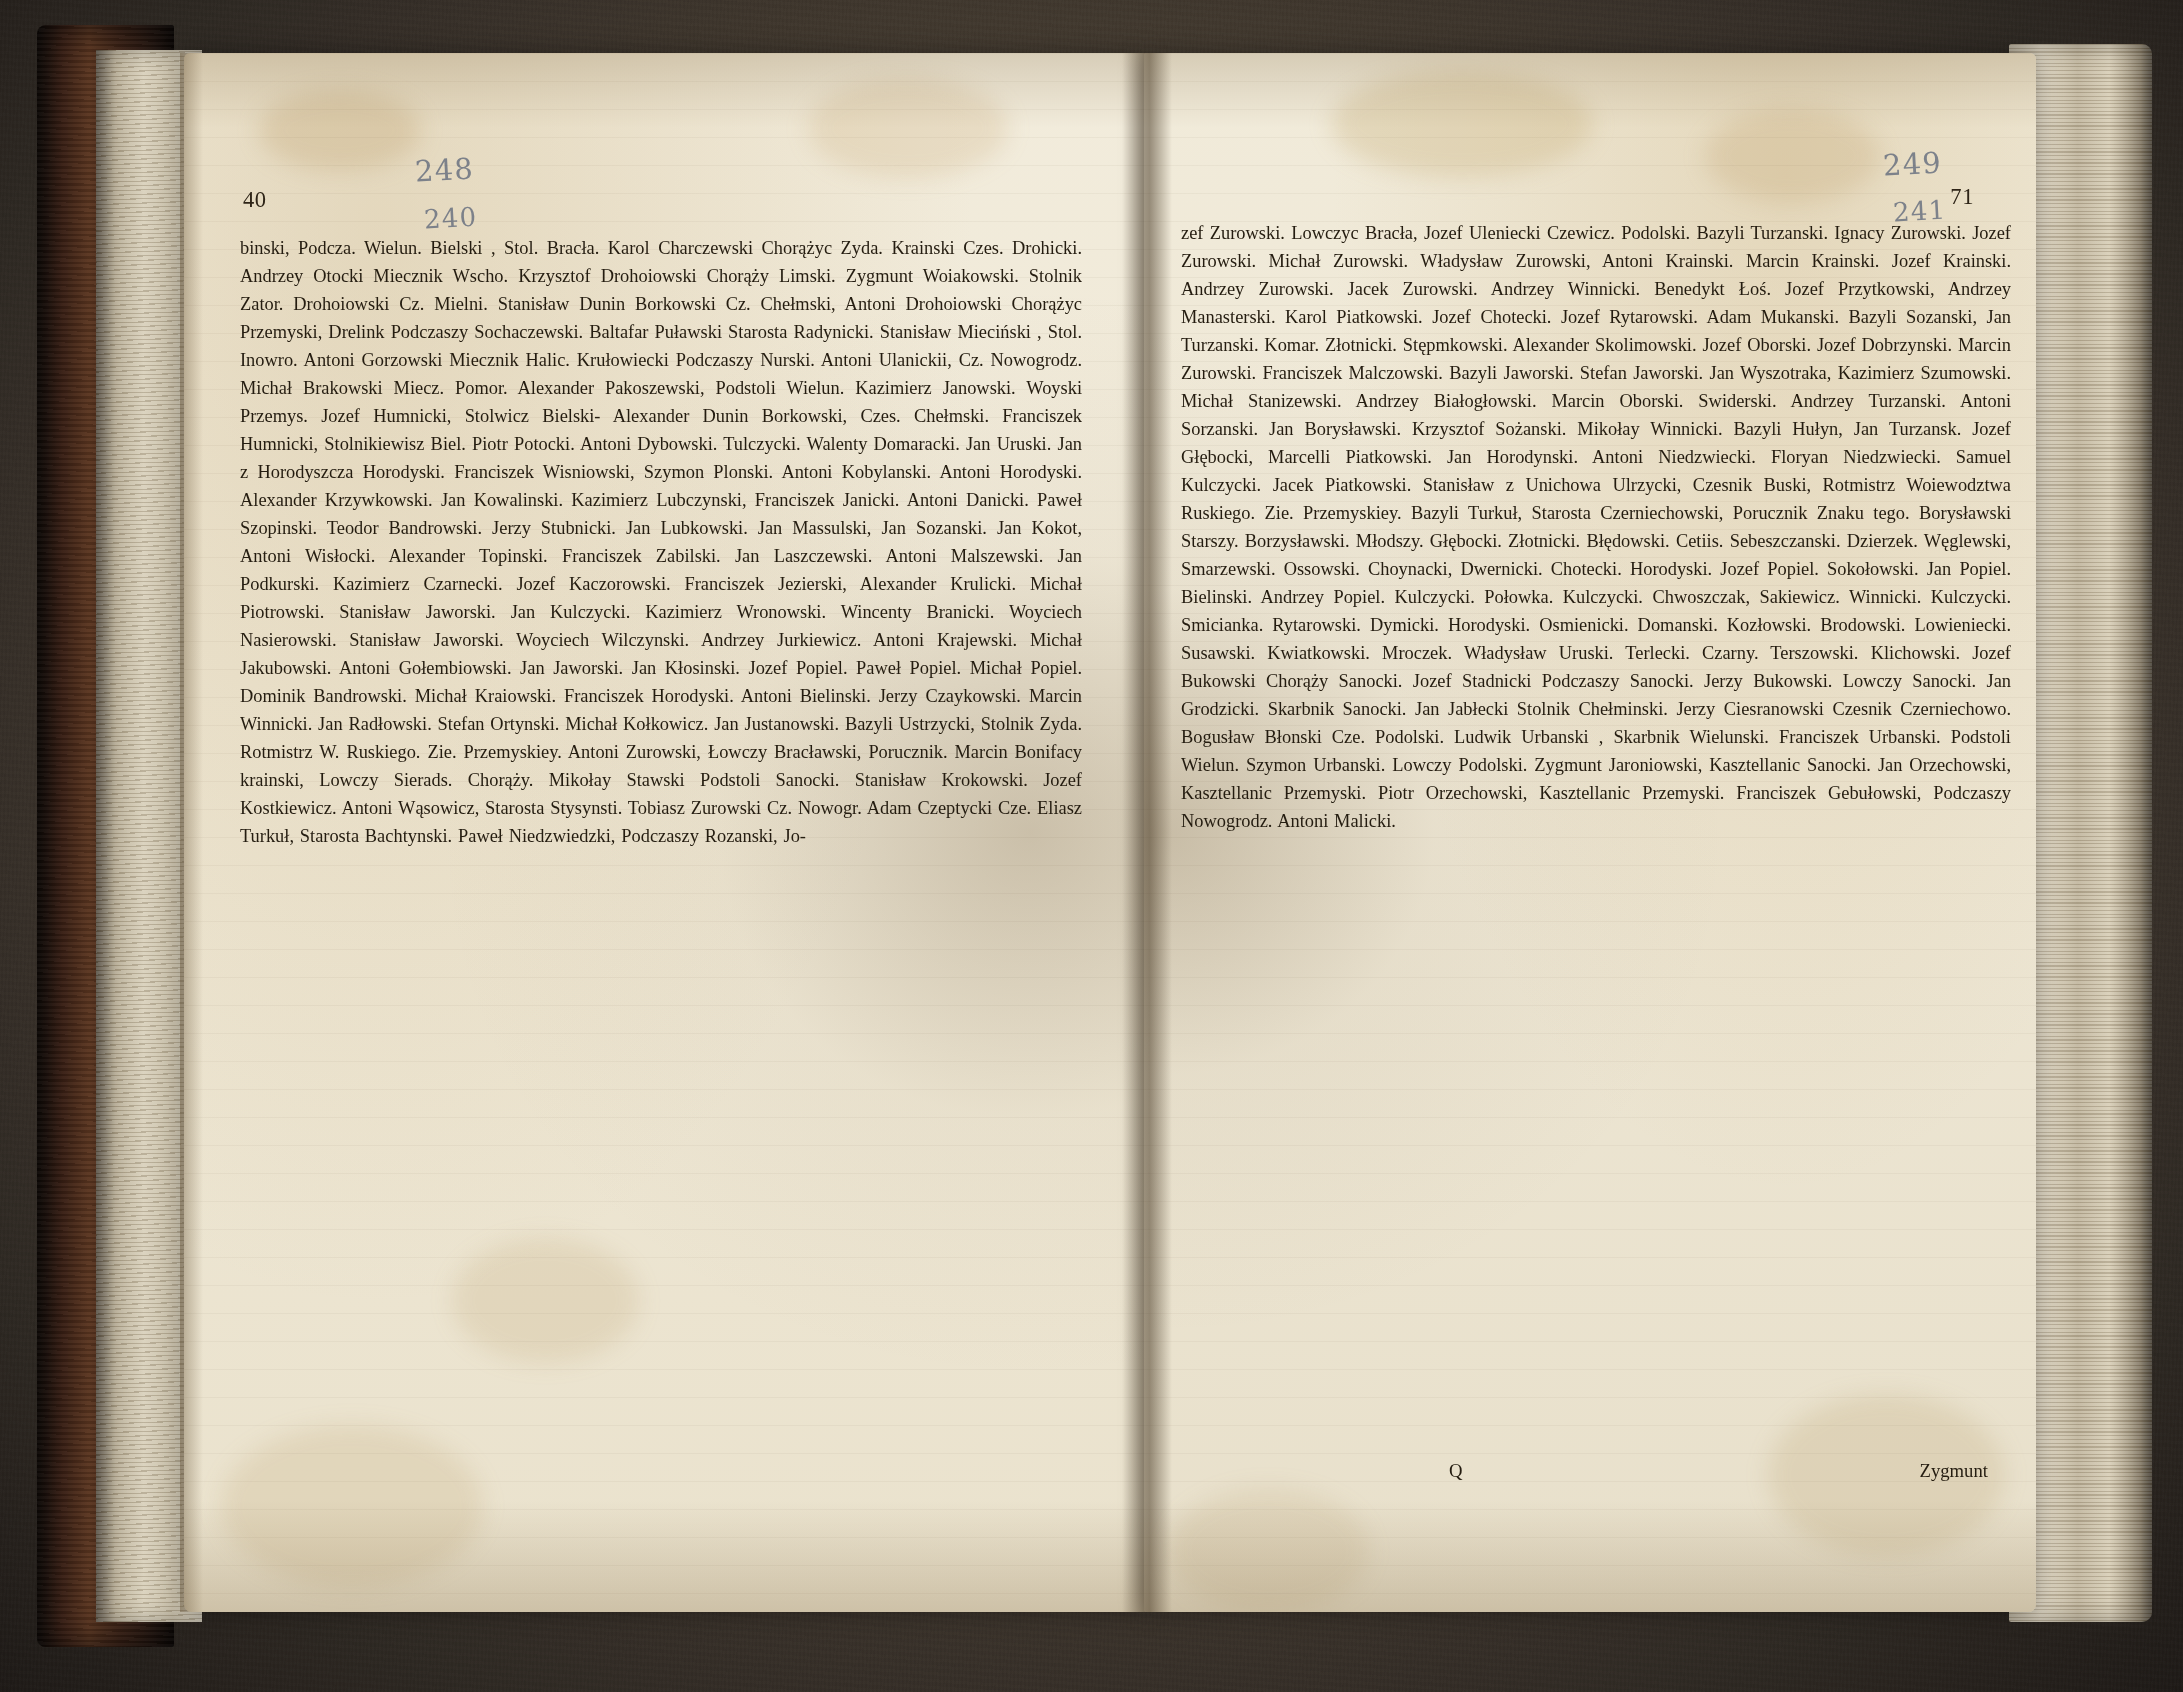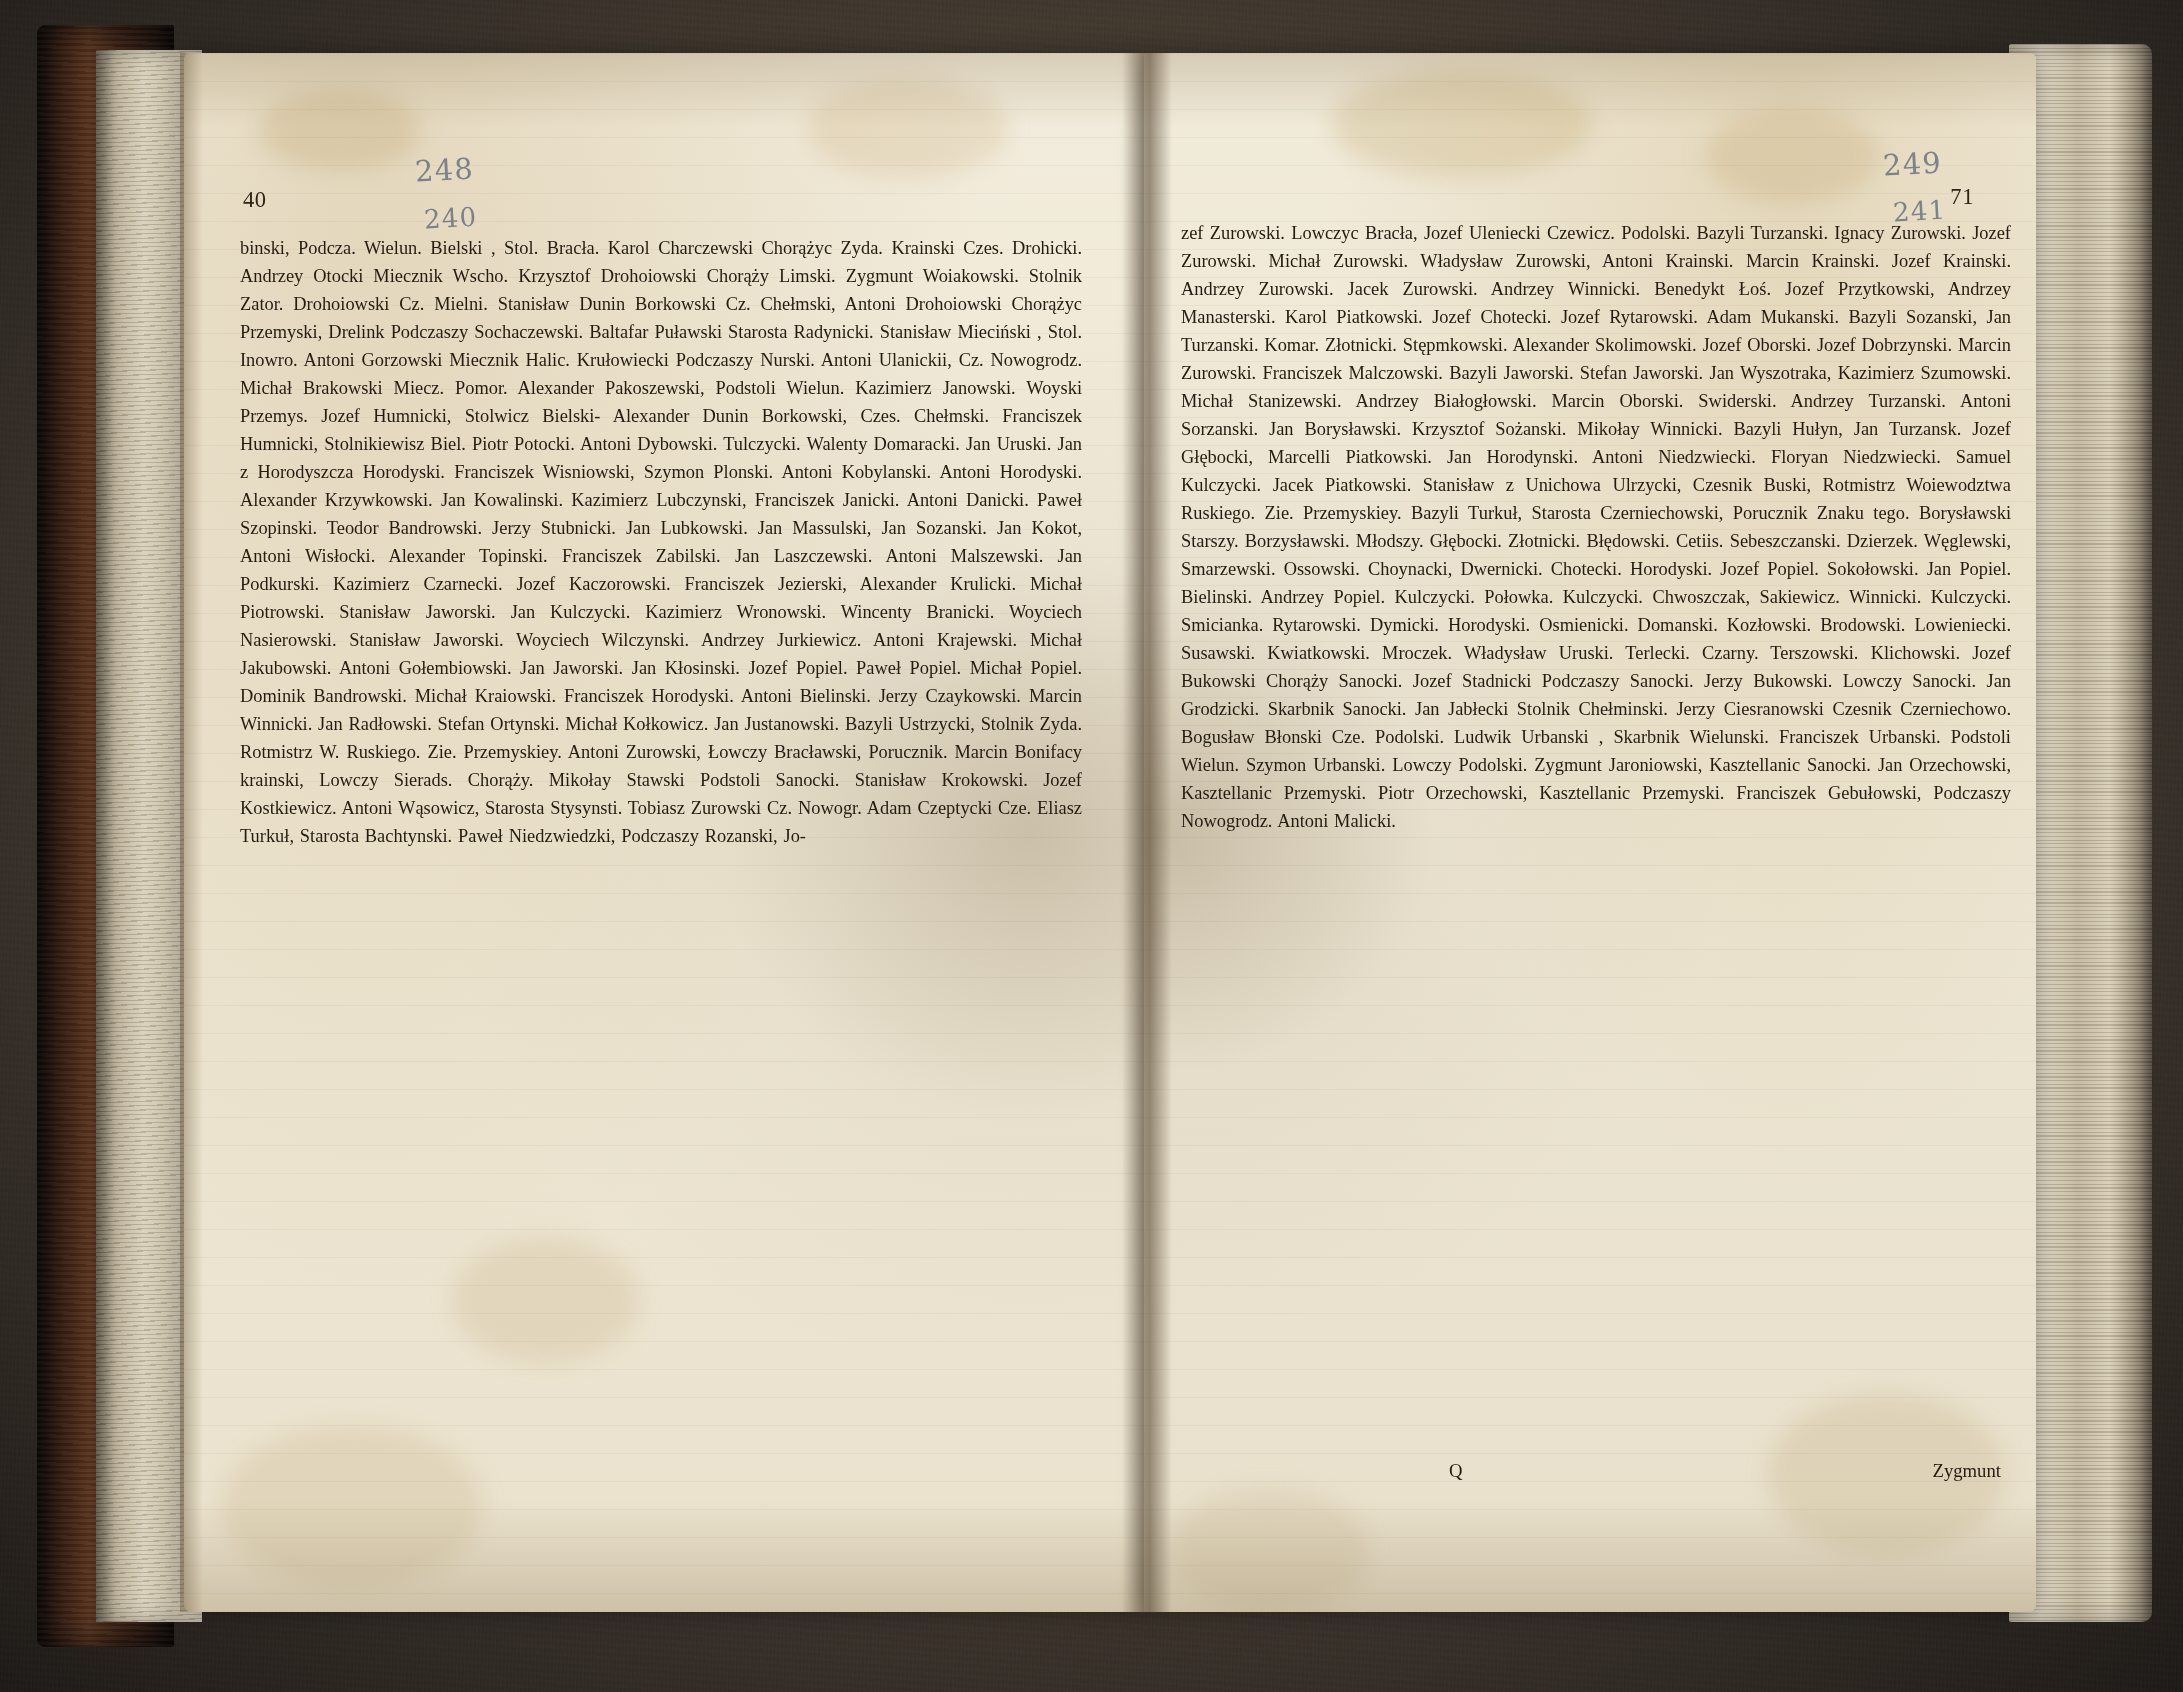--- a/index.html
+++ b/index.html
@@ -202,21 +202,21 @@
     position: absolute;
     left: 37px;
     width: 830px;
     display: flex;
     justify-content: space-between;
     font-family: "Liberation Serif", serif;
     font-size: 18.7px;
     color: #241c10;
   }
   .sig-row .sig-left { margin-left: 268px; }
-  .sig-row .sig-right { margin-right: 10px; }
+  .sig-row .sig-right { margin-right: 23px; }
 
   
   .bleed {
     position: absolute;
     inset: 0;
     pointer-events: none;
     opacity: 0.05;
     background-image: repeating-linear-gradient(180deg, rgba(70,50,25,0.9) 0 0.6px, rgba(0,0,0,0) 0.6px 28px);
   }
 

